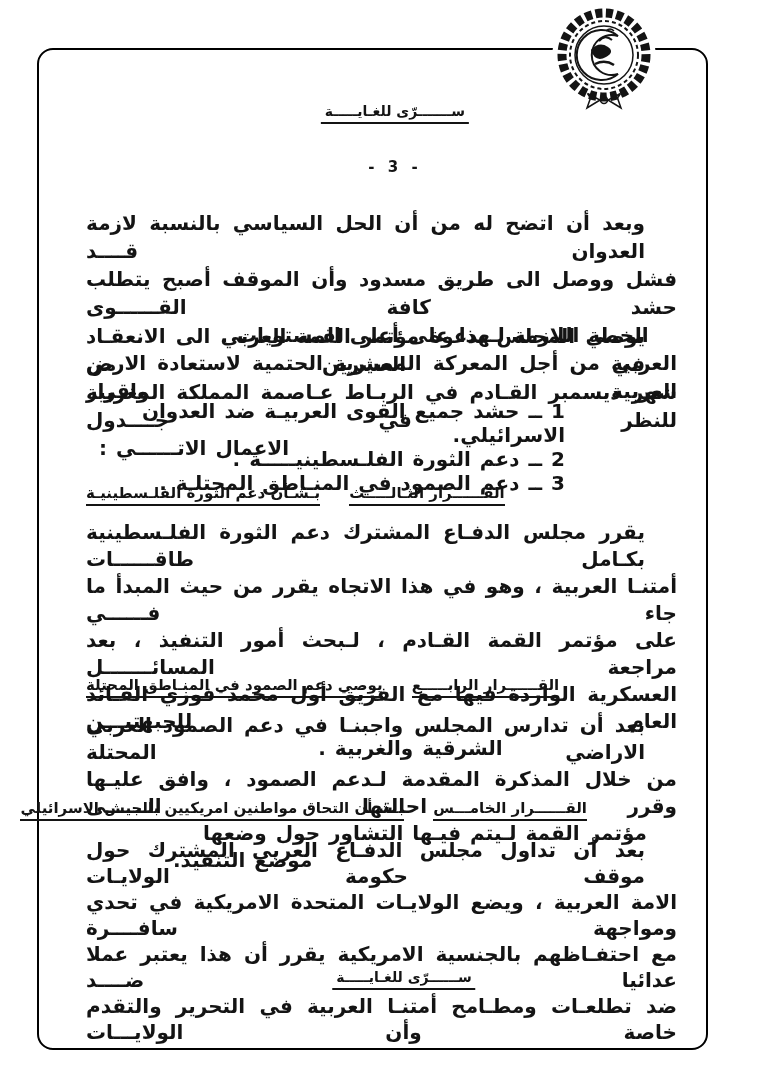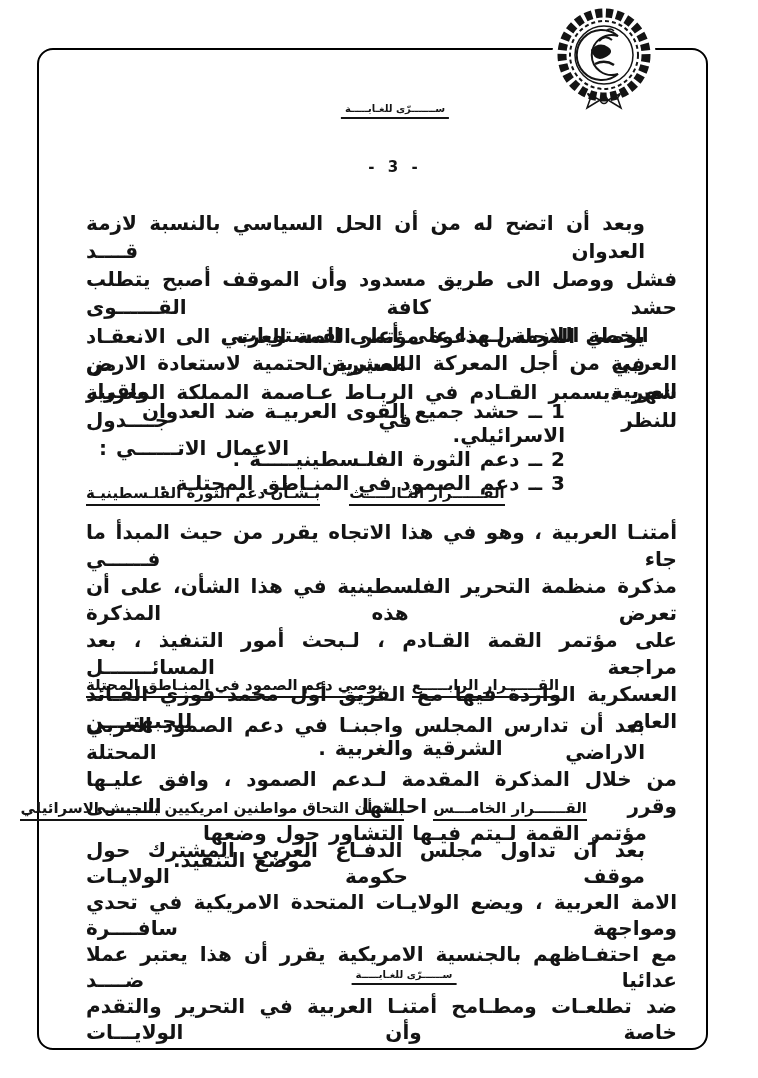--- a/index.html
+++ b/index.html
@@ -11,21 +11,21 @@
   }
   #border-frame {
     position:absolute; left:37px; top:48px; width:667px; height:998px;
     border:2px solid #000; border-radius:16px; z-index:1;
   }
   #emblem {
     position:absolute; left:550px; top:5px; width:108px; height:112px; z-index:2;
   }
   .classification {
     position:absolute; transform:translateX(-50%);
-    direction:rtl; font-size:10px; font-weight:bold;
+    direction:rtl; font-size:14px; font-weight:bold;
     border-bottom:2px solid #141414; padding:0 4px 3px 4px;
     white-space:nowrap; z-index:3;
   }
   #classification-top { left:395px; top:103px; }
   #classification-bottom { left:404px; top:969px; }
   #page-number {
     position:absolute; left:395px; top:158px; transform:translateX(-50%);
     font-size:15px; font-weight:bold; letter-spacing:4px; z-index:3;
   }
   .para {
@@ -97,22 +97,22 @@
     <div class="li">2 ــ دعم الثورة الفلـسطينيـــــة .</div>
     <div class="li">3 ــ دعم الصمود في المنـاطق المحتلـة .</div>
   </div>
 
   <div class="res-heading" style="top:484px">
     <span class="res-title">القــــــرار الثـالـــــث</span>
     <span class="res-subject">بـشـأن دعم الثورة الفلـسطينيـة</span>
   </div>
 
   <div class="para" style="top:519px; line-height:27px">
+    <div class="ln first">يقرر مجلس الدفـاع المشترك دعم الثورة الفلـسطينية بكـامل طاقــــــات</div>
     <div class="ln">أمتنـا العربية ، وهو في هذا الاتجاه يقرر من حيث المبدأ ما جاء فــــــي</div>
-    <div class="ln">مذكرة منظمة التحرير الفلسطينية في هذا الشأن، على أن تعرض هذه المذكرة</div>
     <div class="ln">على مؤتمر القمة القـادم ، لـبحث أمور التنفيذ ، بعد مراجعة المسائـــــــل</div>
     <div class="ln">العسكرية الواردة فيها مع الفريق أول محمد فوزي القـائد العام للجبهتيـــن</div>
     <div class="ln tail-center-2">الشرقية والغربية .</div>
   </div>
 
   <div class="res-heading" style="top:676px">
     <span class="res-title">القــــــرار الرابـــــع</span>
     <span class="res-subject">يوصي دعم الصمود في المنـاطق المحتلة</span>
   </div>
 

